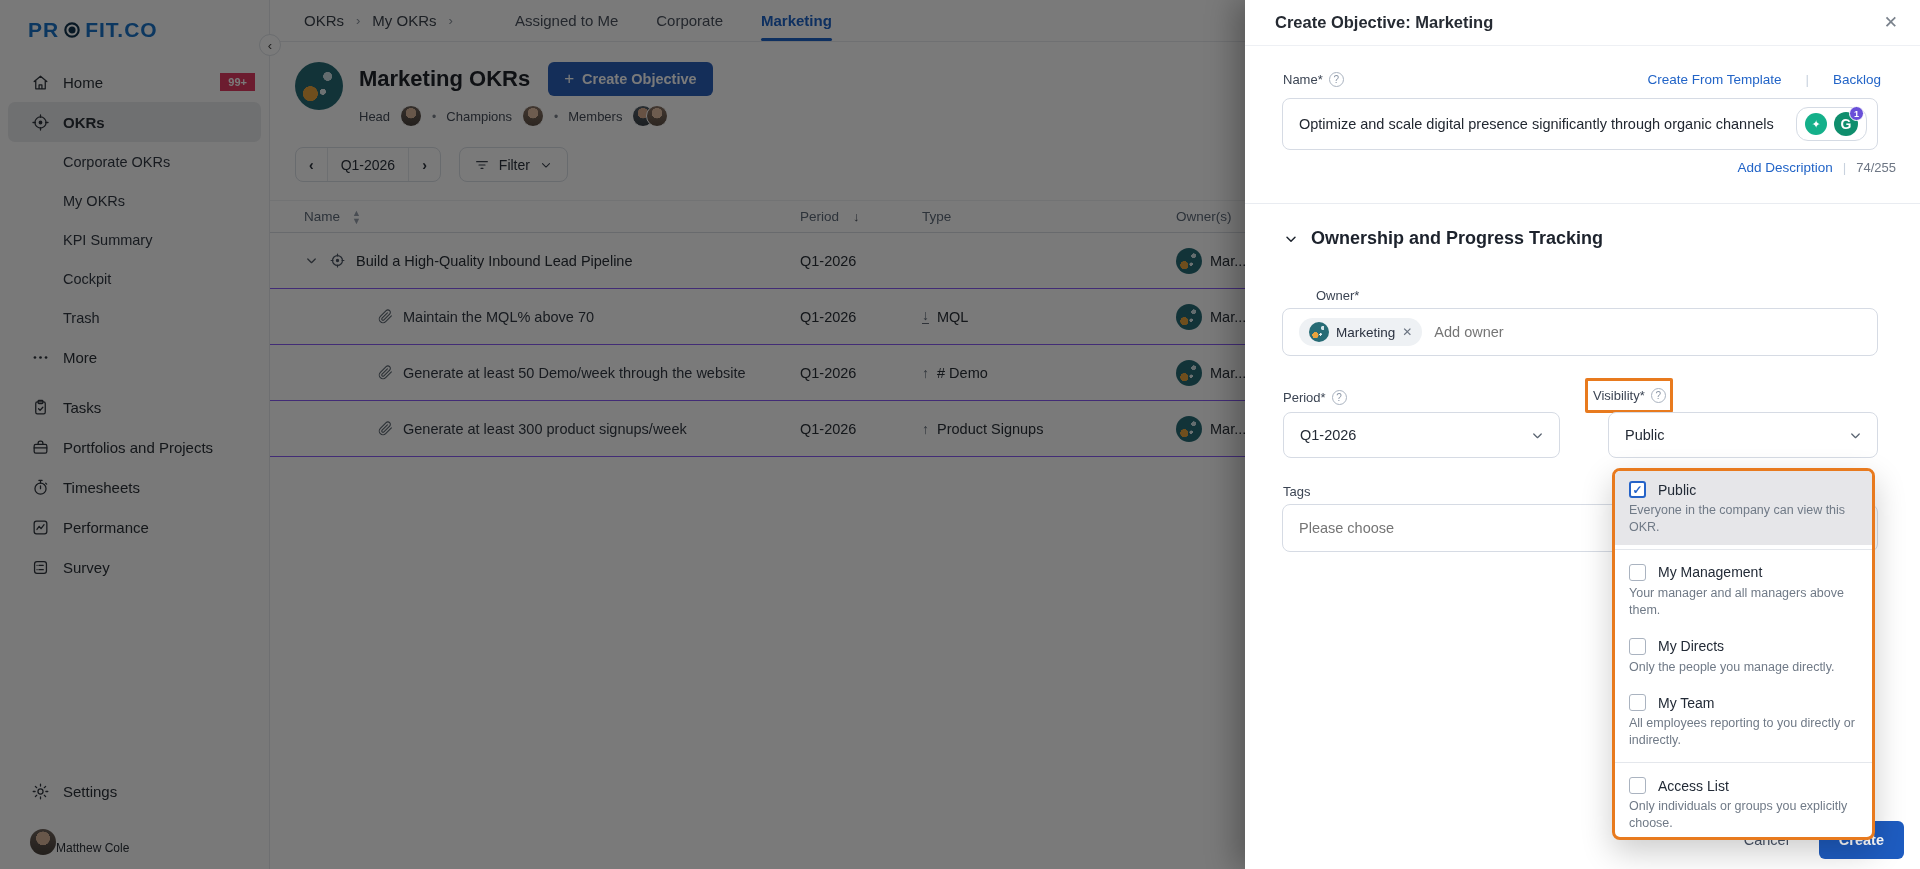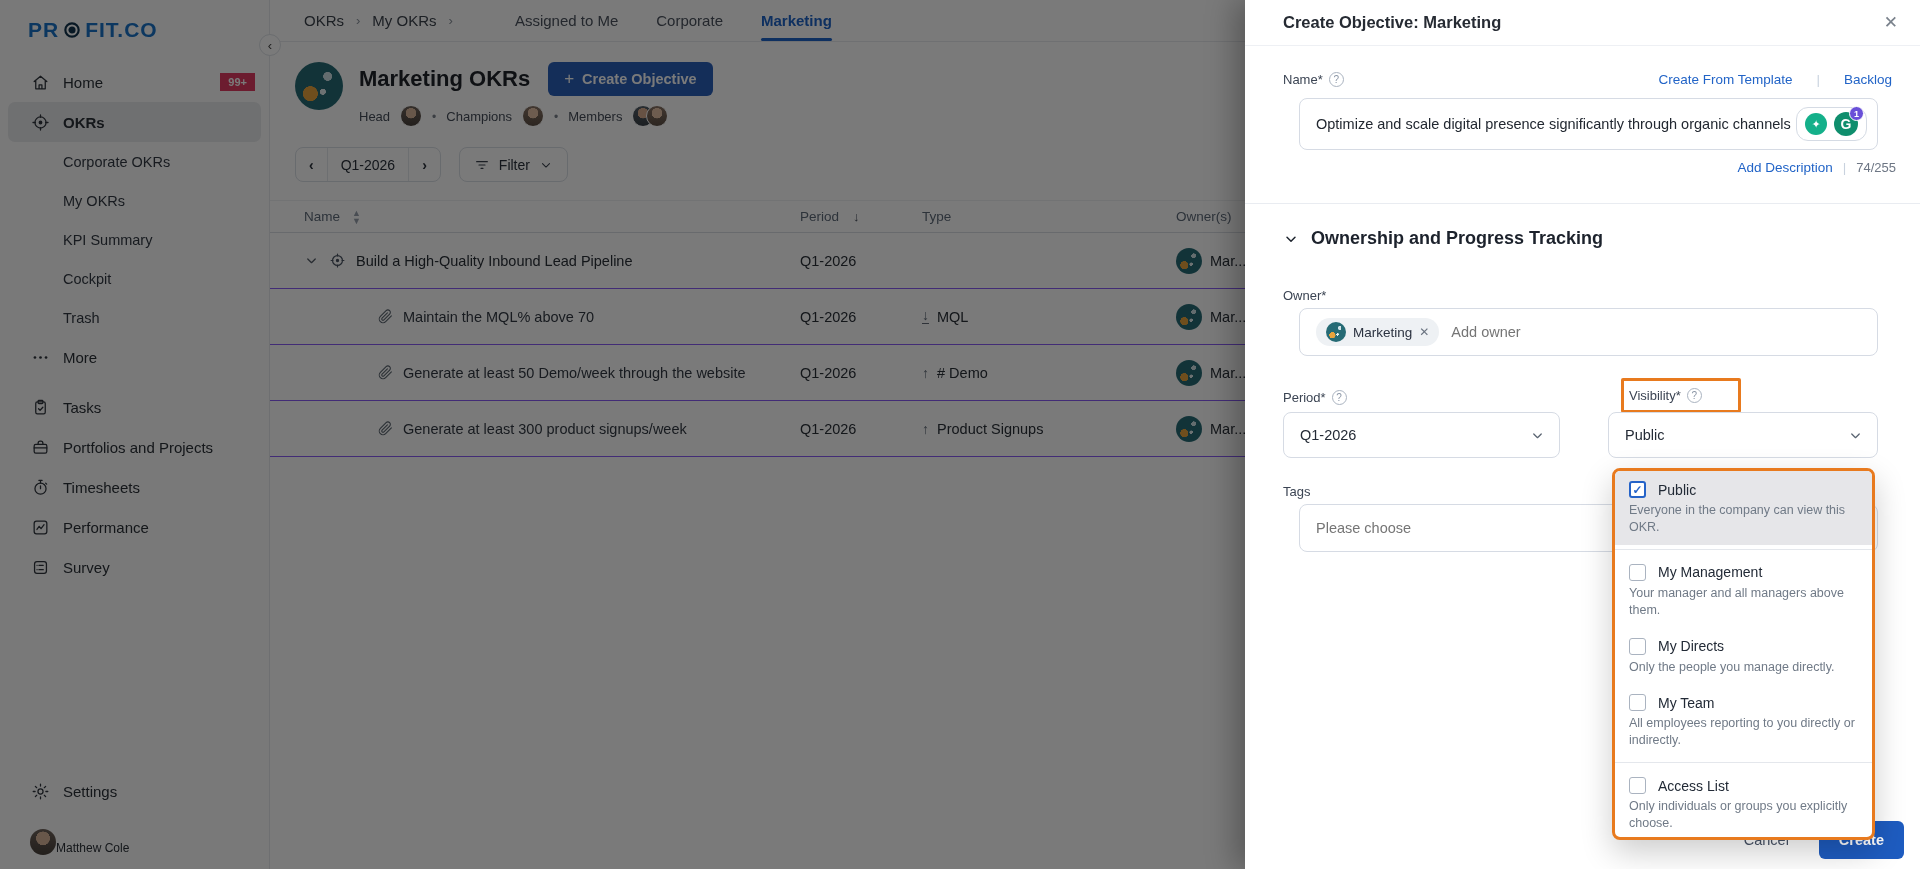--- a/index.html
+++ b/index.html
@@ -71,30 +71,30 @@
   .sort { color:#98a1ad; display:flex; flex-direction:column; line-height:6px; font-size:9px; margin-left:4px;}
   .arrow-dn { color:#4a525e; font-size:13px; margin-left:6px;}
   .type-ic { color:#626c78; font-size:14px; }
   .type-ic.capped { border-bottom:1.6px solid #626c78; line-height:13px; padding-bottom:1px;}
   .owner-cell .avatar { width:26px; height:26px; }
   .ic-inline { display:flex; color:#4b5563; }
   
   .dim { position:absolute; inset:0; background:rgba(0,0,0,0.52); z-index:50; }
   .modal { position:absolute; left:1245px; top:0; width:675px; height:100%; background:#fff; z-index:100;
     box-shadow:-10px 0 28px rgba(0,0,0,.28); }
-  .m-head { height:46px; display:flex; align-items:center; justify-content:space-between; padding:0 22px 0 38px; border-bottom:1px solid #eef0f4;}
+  .m-head { height:46px; display:flex; align-items:center; justify-content:space-between; padding:0 22px 0 30px; border-bottom:1px solid #eef0f4;}
   .m-title { font-size:16.5px; font-weight:bold; color:#262b33; }
   .m-close { font-size:17px; color:#7a828c; cursor:pointer; }
-  .lblrow { position:absolute; left:38px; right:28px; display:flex; justify-content:space-between; align-items:center;}
+  .lblrow { position:absolute; left:38px; right:39px; display:flex; justify-content:space-between; align-items:center;}
   .f-label { font-size:13px; color:#3b4453; display:flex; align-items:center; gap:6px; }
   .qmark { width:15px; height:15px; border:1.2px solid #aab3c0; border-radius:50%; color:#8a95a5; font-size:10px; display:flex; align-items:center; justify-content:center;}
   .linkset { display:flex; gap:24px; align-items:center; font-size:13.5px; }
   .blue-link { color:#2264c7; cursor:pointer; }
   .vbar { color:#c9d2de; }
-  .input-box { position:absolute; left:54px; right:42px; border:1px solid #d6dbe4; border-radius:8px; background:#fff;
+  .input-box { position:absolute; left:37px; right:42px; border:1px solid #d6dbe4; border-radius:8px; background:#fff;
     display:flex; align-items:center; padding:0 10px 0 16px; font-size:14.5px; color:#222831;}
   .input-box input { border:none; outline:none; flex:1; font:inherit; color:inherit; background:transparent;}
   .assist { border:1.5px solid #d5dbe4; border-radius:12px; padding:4px 8px; display:flex; gap:7px; align-items:center; position:relative;}
   .bulb { width:22px; height:22px; border-radius:50%; background:#14b08a; color:#fff; font-size:11px; display:flex; align-items:center; justify-content:center;}
   .gicon { width:24px; height:24px; border-radius:50%; background:#0f8e6d; color:#fff; font-weight:bold; font-size:14px; display:flex; align-items:center; justify-content:center; position:relative;}
   .gbadge { position:absolute; top:-6px; right:-6px; width:15px; height:15px; border-radius:50%; background:#6950d8; color:#fff; font-size:9px; font-weight:bold; display:flex; align-items:center; justify-content:center; border:1.5px solid #fff;}
   .subrow { position:absolute; right:24px; display:flex; gap:10px; align-items:center; font-size:13.5px;}
   .count { color:#6d7684; font-size:13px; }
   .m-divider { position:absolute; left:0; right:0; height:1px; background:#e9ecf1; }
   .section-h { position:absolute; left:38px; display:flex; align-items:center; gap:12px; font-size:18px; font-weight:bold; color:#1c222c;}
@@ -472,21 +472,21 @@
 
     <div class="section-h" style="top:228px;">
       <span>
         <svg viewBox="0 0 24 24" width="16" height="16" fill="none" stroke="#1c222c" stroke-width="2.2" stroke-linecap="round" stroke-linejoin="round">
             <path d="m6 9.5 6 6 6-6"></path>
           </svg>
       </span>
       <span>Ownership and Progress Tracking</span>
     </div>
 
-    <div class="lblrow" style="top:288px;">
+    <div class="lblrow" style="top:288px;margin-left:33px;">
       <span class="f-label">
           <span>Owner*</span>
         </span>
     </div>
     <div class="input-box" style="top:308px; height:48px; gap:12px;">
       <span class="chip">
         <span class="avatar team-avatar"></span>
         <span>Marketing</span>
         <span class="chip-x">✕</span>
       </span>
@@ -501,21 +501,21 @@
     </div>
     <div class="select-box" style="left:38px; top:412px; width:277px;">
       <span>Q1-2026</span>
       <span class="caret">
         <svg viewBox="0 0 24 24" width="15" height="15" fill="none" stroke="currentColor" stroke-width="2" stroke-linecap="round" stroke-linejoin="round">
             <path d="m6 9.5 6 6 6-6"></path>
           </svg>
       </span>
     </div>
 
-    <div class="hl-box" style="left:376px; top:378px; width:120px; height:35px;">
+    <div class="hl-box" style="left:340px; top:378px; width:88px; height:35px;">
       <span class="f-label">
         <span>Visibility*</span>
         <span class="qmark">?</span>
       </span>
     </div>
     <div class="select-box" style="left:363px; top:412px; width:270px;">
       <span>Public</span>
       <span class="caret">
         <svg viewBox="0 0 24 24" width="15" height="15" fill="none" stroke="currentColor" stroke-width="2" stroke-linecap="round" stroke-linejoin="round">
             <path d="m6 9.5 6 6 6-6"></path>

